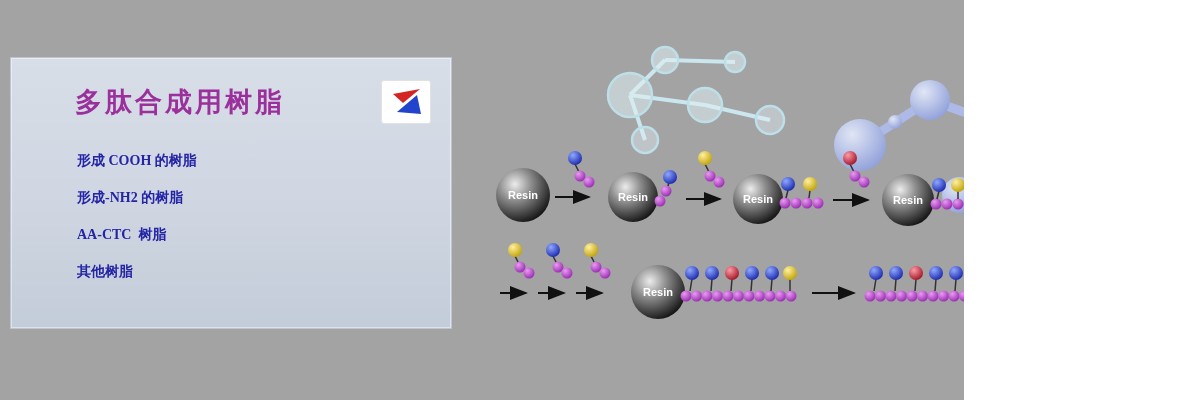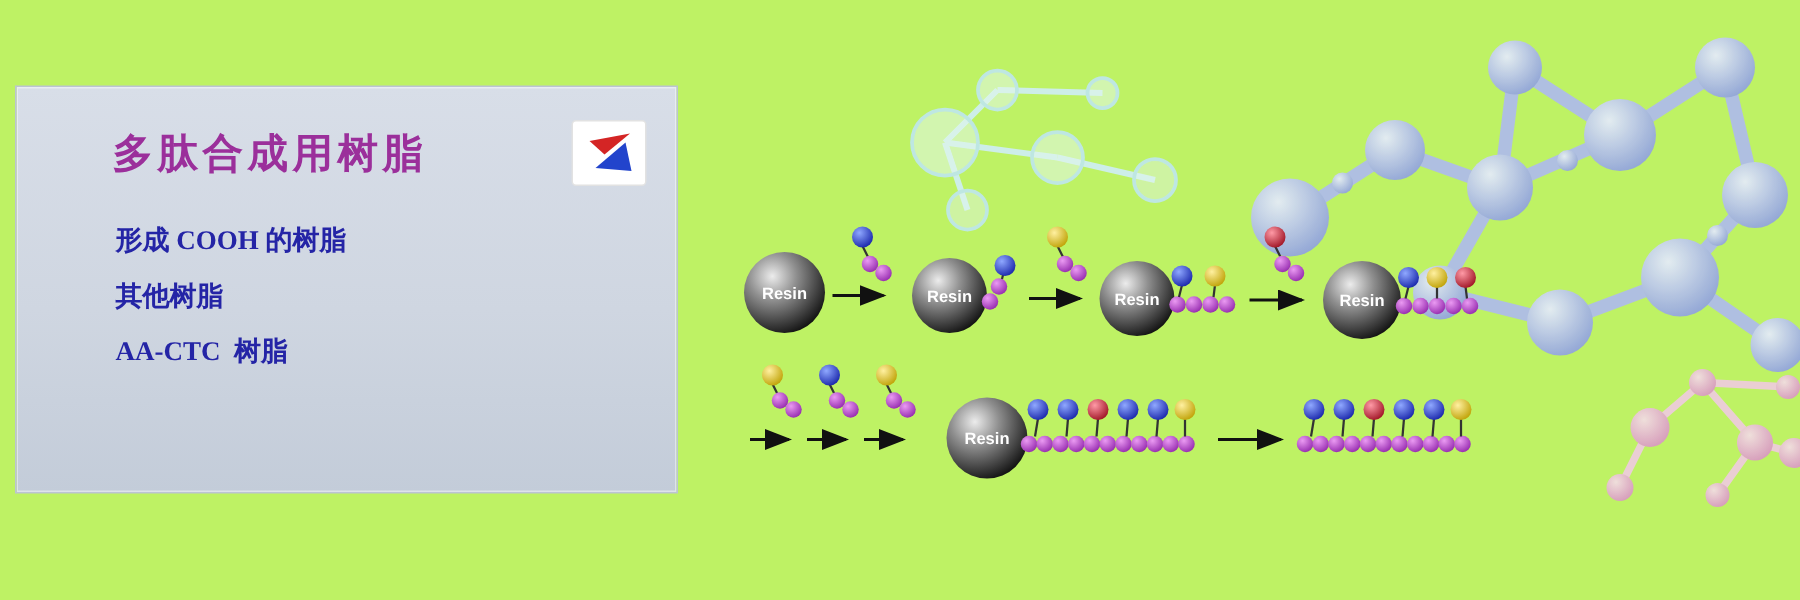--- a/index.html
+++ b/index.html
@@ -1,17 +1,17 @@
 <!DOCTYPE html>
 <html><head>
 <meta charset="utf-8">
 <style>
   html,body{margin:0;padding:0;background:#fff;}
   .banner{
-    position:relative;width:1200px;height:400px;background:#bef264;
+    position:relative;width:964px;height:400px;background:#a3a3a3;
     overflow:hidden;font-family:"Liberation Sans",sans-serif;
   }
   .panel{
     position:absolute;left:10px;top:57px;width:442px;height:272px;
     background:linear-gradient(180deg,#d8dee8 0%,#cfd6e1 55%,#c3ccd9 100%);
     border:1px solid #bcc4d2;box-sizing:border-box;
     box-shadow:inset 0 0 0 1px rgba(255,255,255,0.45);
   }
   .panel-header{
     display:flex;align-items:flex-start;justify-content:space-between;
@@ -21,21 +21,21 @@
     margin:0;color:#9b2f9b;font-size:27px;font-weight:bold;
     letter-spacing:3px;font-family:"Liberation Sans",sans-serif;
   }
   .logo-box{
     width:48px;height:42px;background:#ffffff;border:1px solid #e2e2e2;
     border-radius:3px;display:flex;align-items:center;justify-content:center;
     flex:0 0 auto;margin-top:-4px;
   }
   .item-list{list-style:none;margin:18px 0 0;padding:0 0 0 66px;}
   .item-list li{
-    font-family:"Liberation Serif",serif;font-weight:bold;font-size:18px;
+    font-family:"Liberation Serif",serif;font-weight:bold;font-size:14px;
     line-height:37px;color:#2424a6;cursor:pointer;white-space:pre;
   }
   .illustration{position:absolute;left:480px;top:0;width:720px;height:400px;}
 </style>
 </head>
 <body>
 
 <div class="banner">
 
   <div class="panel">
@@ -43,22 +43,23 @@
       <h1 class="panel-title">多肽合成用树脂</h1>
       <div class="logo-box">
         <svg width="34" height="30" viewBox="0 0 34 30">
           <path d="M4 7 L31 2 L14 16 Z" fill="#d42525"></path>
           <path d="M8 25 L28 8 L32 27 Z" fill="#2244cc"></path>
         </svg>
       </div>
     </div>
     <ul class="item-list">
       <li>形成 COOH 的树脂</li>
+      <li>形成-NH2 的树脂</li>
+      <li>AA-CTC  树脂</li>
       <li>其他树脂</li>
-      <li>AA-CTC  树脂</li>
     </ul>
   </div>
 
   <svg class="illustration" viewBox="0 0 720 400">
     <defs>
       <radialGradient id="gResin" cx="35%" cy="30%" r="78%">
         <stop offset="0%" stop-color="#ececec"></stop>
         <stop offset="38%" stop-color="#8f8f8f"></stop>
         <stop offset="100%" stop-color="#0a0a0a"></stop>
       </radialGradient>

